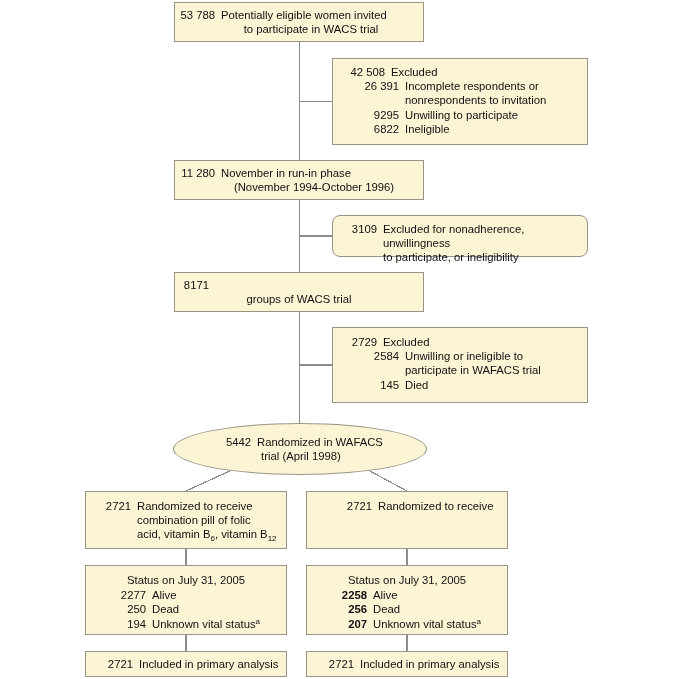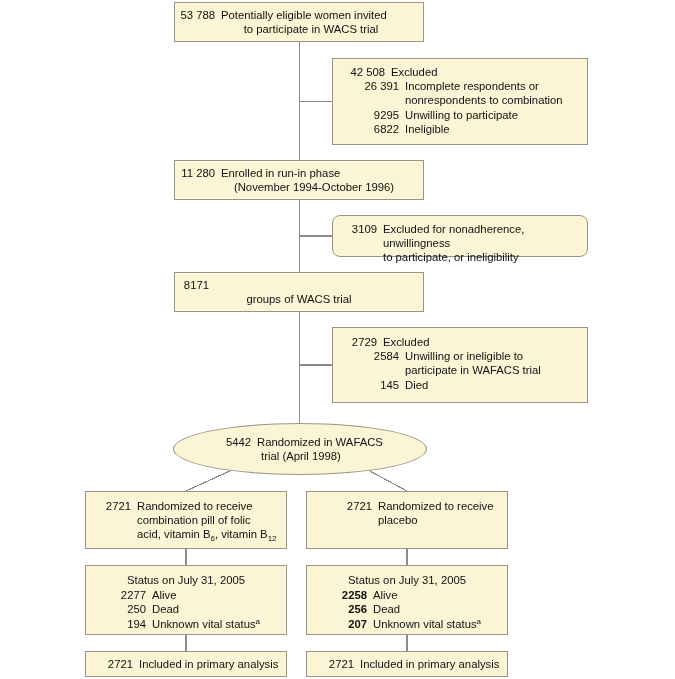--- a/index.html
+++ b/index.html
@@ -157,36 +157,36 @@
   <div class="box" id="node-excluded-1">
     <div class="row">
       <span class="num">42 508</span>
       <span class="lbl">Excluded</span>
     </div>
     <div class="sub">
       <div class="row">
         <span class="num">26 391</span>
         <span class="lbl">Incomplete respondents or</span>
       </div>
-      <div class="hang-indent">nonrespondents to combination</div>
+      <div class="hang-indent">nonrespondents to invitation</div>
       <div class="row">
         <span class="num">9295</span>
         <span class="lbl">Unwilling to participate</span>
       </div>
       <div class="row">
         <span class="num">6822</span>
         <span class="lbl">Ineligible</span>
       </div>
     </div>
   </div>
 
   <div class="box" id="node-runin">
     <div class="row">
       <span class="num">11 280</span>
-      <span class="lbl">Enrolled in run-in phase</span>
+      <span class="lbl">November in run-in phase</span>
     </div>
     <div class="center-line" style="padding-left:30px">(November 1994-October 1996)</div>
   </div>
 
   <div class="box" id="node-excluded-2">
     <div class="row">
       <span class="num">3109</span>
       <span class="lbl">Excluded for nonadherence, unwillingness</span>
     </div>
     <div class="hang-indent" style="padding-left:40px">to participate, or ineligibility</div>
@@ -234,21 +234,20 @@
     </div>
     <div class="arm-indent">combination pill of folic</div>
     <div class="arm-indent"><span>acid, vitamin B</span><sub>6</sub><span>, vitamin B</span><sub>12</sub></div>
   </div>
 
   <div class="box" id="node-arm-right">
     <div class="row">
       <span class="num">2721</span>
       <span class="lbl">Randomized to receive</span>
     </div>
-    <div class="arm-indent">placebo</div>
   </div>
 
   <div class="box" id="node-status-left">
     <div class="hdr">Status on July 31, 2005</div>
     <div class="row">
       <span class="num">2277</span>
       <span class="lbl">Alive</span>
     </div>
     <div class="row">
       <span class="num">250</span>

